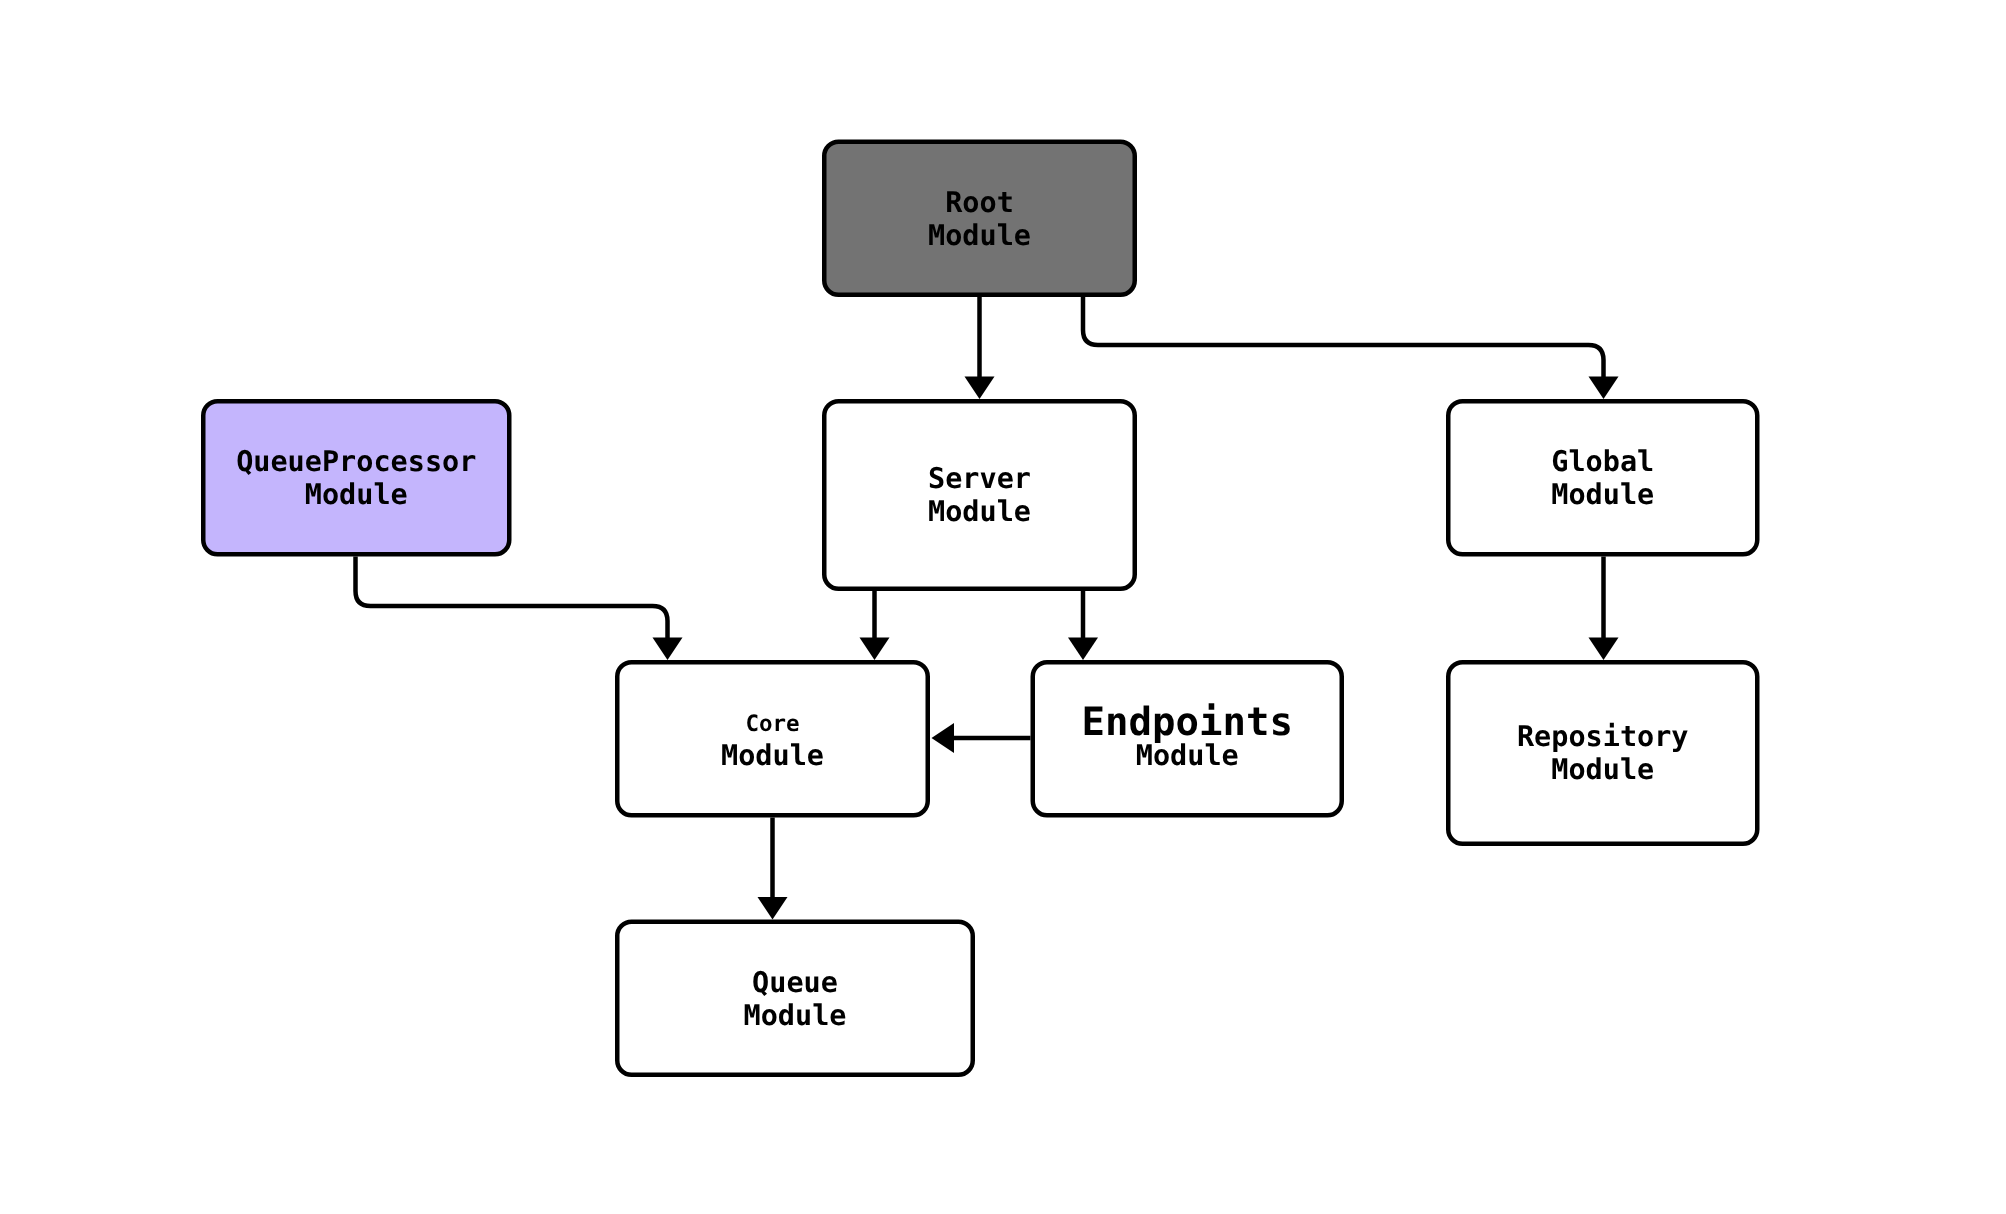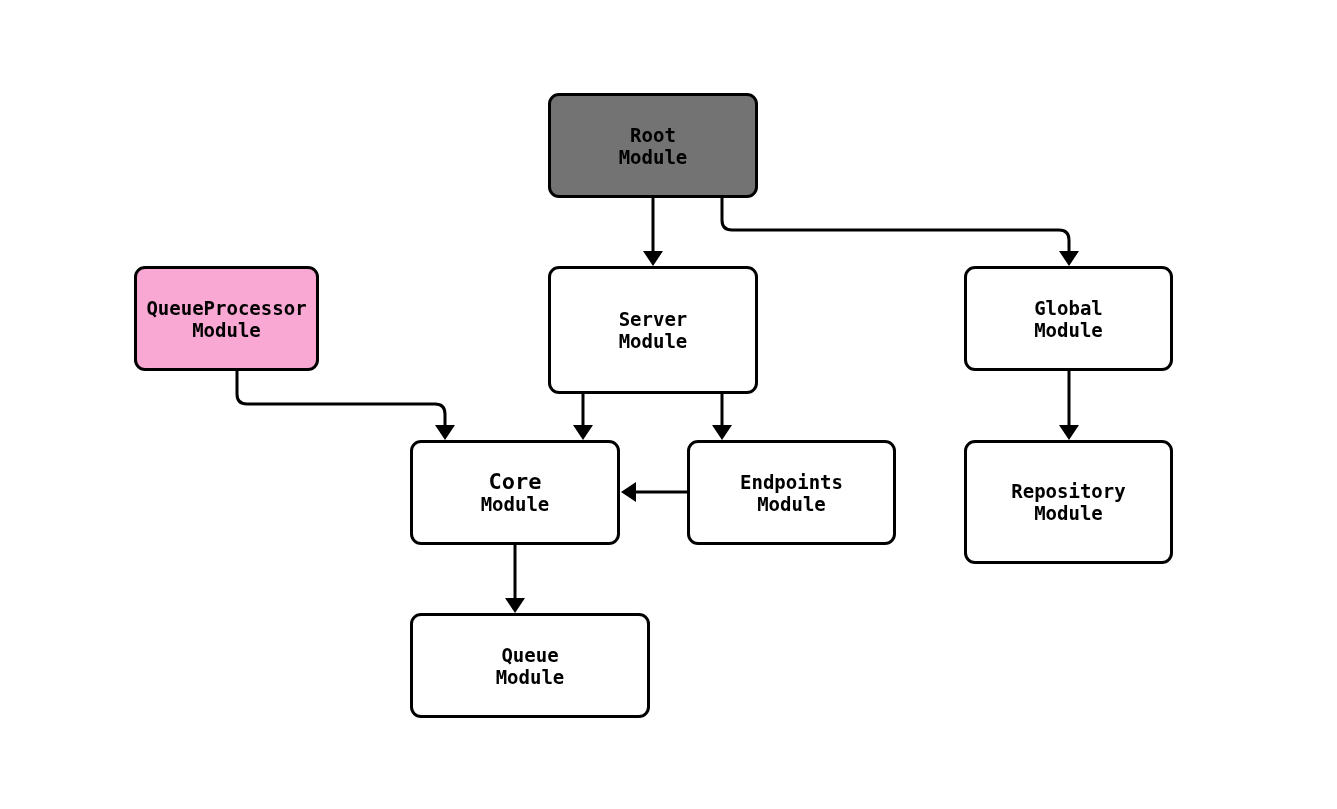--- a/index.html
+++ b/index.html
@@ -73,38 +73,38 @@
         <polygon points="621,492 636,482 636,502" fill="#000000"></polygon>
         <polygon points="515,613 505,598 525,598" fill="#000000"></polygon>
       </g>
   </svg>
 
   <div id="node-layer">
       <div class="node" style="left: 548px; top: 93px; width: 210px; height: 105px; border-color: rgb(0, 0, 0); background: #737373; border-width: 3px; border-radius: 11px;">
         <div class="node-line" style="font-size: 19px;">Root</div>
         <div class="node-line" style="font-size: 19px;">Module</div>
       </div>
-      <div class="node" style="left: 134px; top: 266px; width: 185px; height: 105px; border-color: rgb(0, 0, 0); background: #f9a8d4; border-width: 3px; border-radius: 11px;">
+      <div class="node" style="left: 134px; top: 266px; width: 207px; height: 105px; border-color: rgb(0, 0, 0); background: #c4b5fd; border-width: 3px; border-radius: 11px;">
         <div class="node-line" style="font-size: 19px;">QueueProcessor</div>
         <div class="node-line" style="font-size: 19px;">Module</div>
       </div>
       <div class="node" style="left: 548px; top: 266px; width: 210px; height: 128px; border-color: rgb(0, 0, 0); background: rgb(255, 255, 255); border-width: 3px; border-radius: 11px;">
         <div class="node-line" style="font-size: 19px;">Server</div>
         <div class="node-line" style="font-size: 19px;">Module</div>
       </div>
       <div class="node" style="left: 964px; top: 266px; width: 209px; height: 105px; border-color: rgb(0, 0, 0); background: rgb(255, 255, 255); border-width: 3px; border-radius: 11px;">
         <div class="node-line" style="font-size: 19px;">Global</div>
         <div class="node-line" style="font-size: 19px;">Module</div>
       </div>
       <div class="node" style="left: 410px; top: 440px; width: 210px; height: 105px; border-color: rgb(0, 0, 0); background: rgb(255, 255, 255); border-width: 3px; border-radius: 11px;">
-        <div class="node-line" style="font-size: 22px;">Core</div>
+        <div class="node-line" style="font-size: 15px;">Core</div>
         <div class="node-line" style="font-size: 19px;">Module</div>
       </div>
       <div class="node" style="left: 687px; top: 440px; width: 209px; height: 105px; border-color: rgb(0, 0, 0); background: rgb(255, 255, 255); border-width: 3px; border-radius: 11px;">
-        <div class="node-line" style="font-size: 19px;">Endpoints</div>
+        <div class="node-line" style="font-size: 26px;">Endpoints</div>
         <div class="node-line" style="font-size: 19px;">Module</div>
       </div>
       <div class="node" style="left: 964px; top: 440px; width: 209px; height: 124px; border-color: rgb(0, 0, 0); background: rgb(255, 255, 255); border-width: 3px; border-radius: 11px;">
         <div class="node-line" style="font-size: 19px;">Repository</div>
         <div class="node-line" style="font-size: 19px;">Module</div>
       </div>
       <div class="node" style="left: 410px; top: 613px; width: 240px; height: 105px; border-color: rgb(0, 0, 0); background: rgb(255, 255, 255); border-width: 3px; border-radius: 11px;">
         <div class="node-line" style="font-size: 19px;">Queue</div>
         <div class="node-line" style="font-size: 19px;">Module</div>
       </div>

